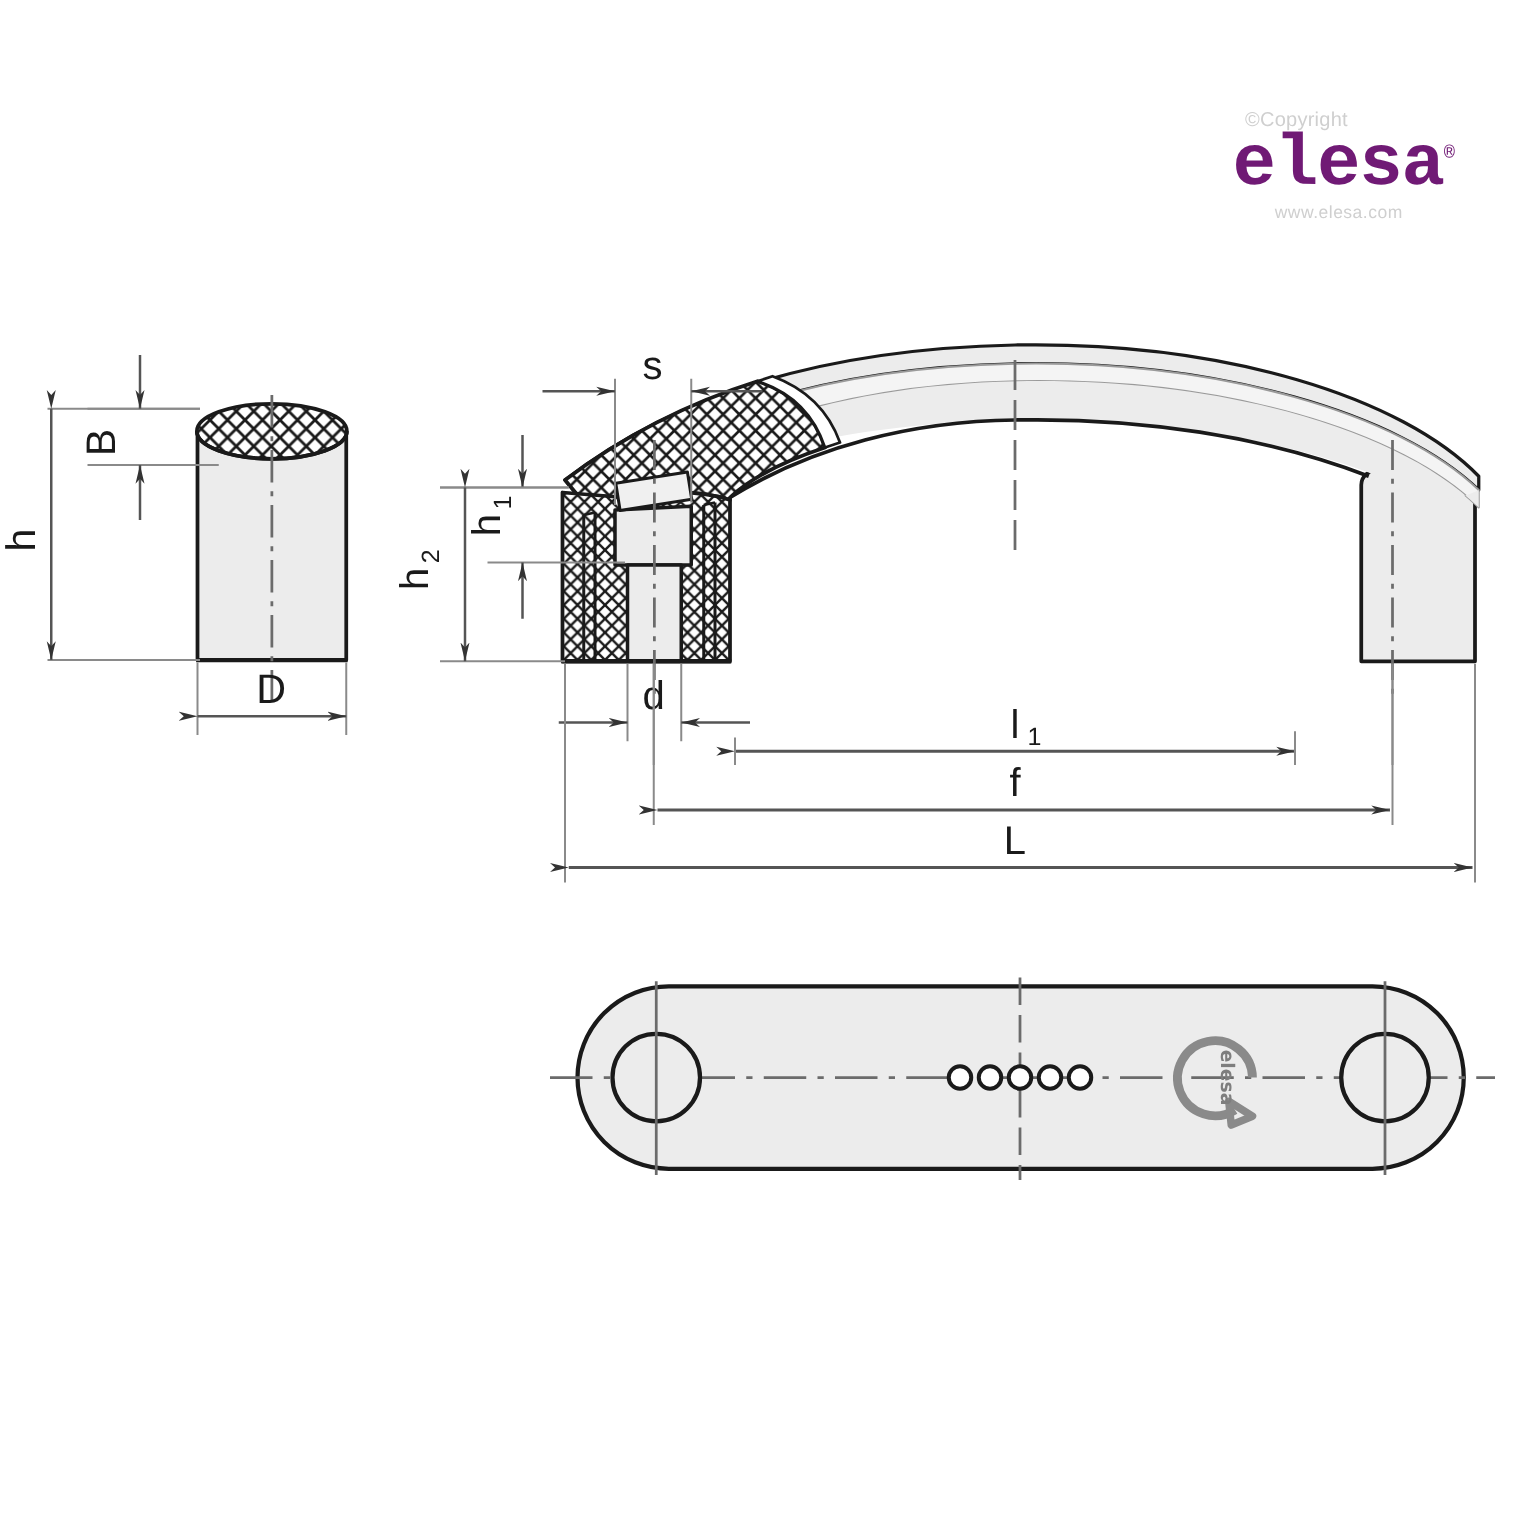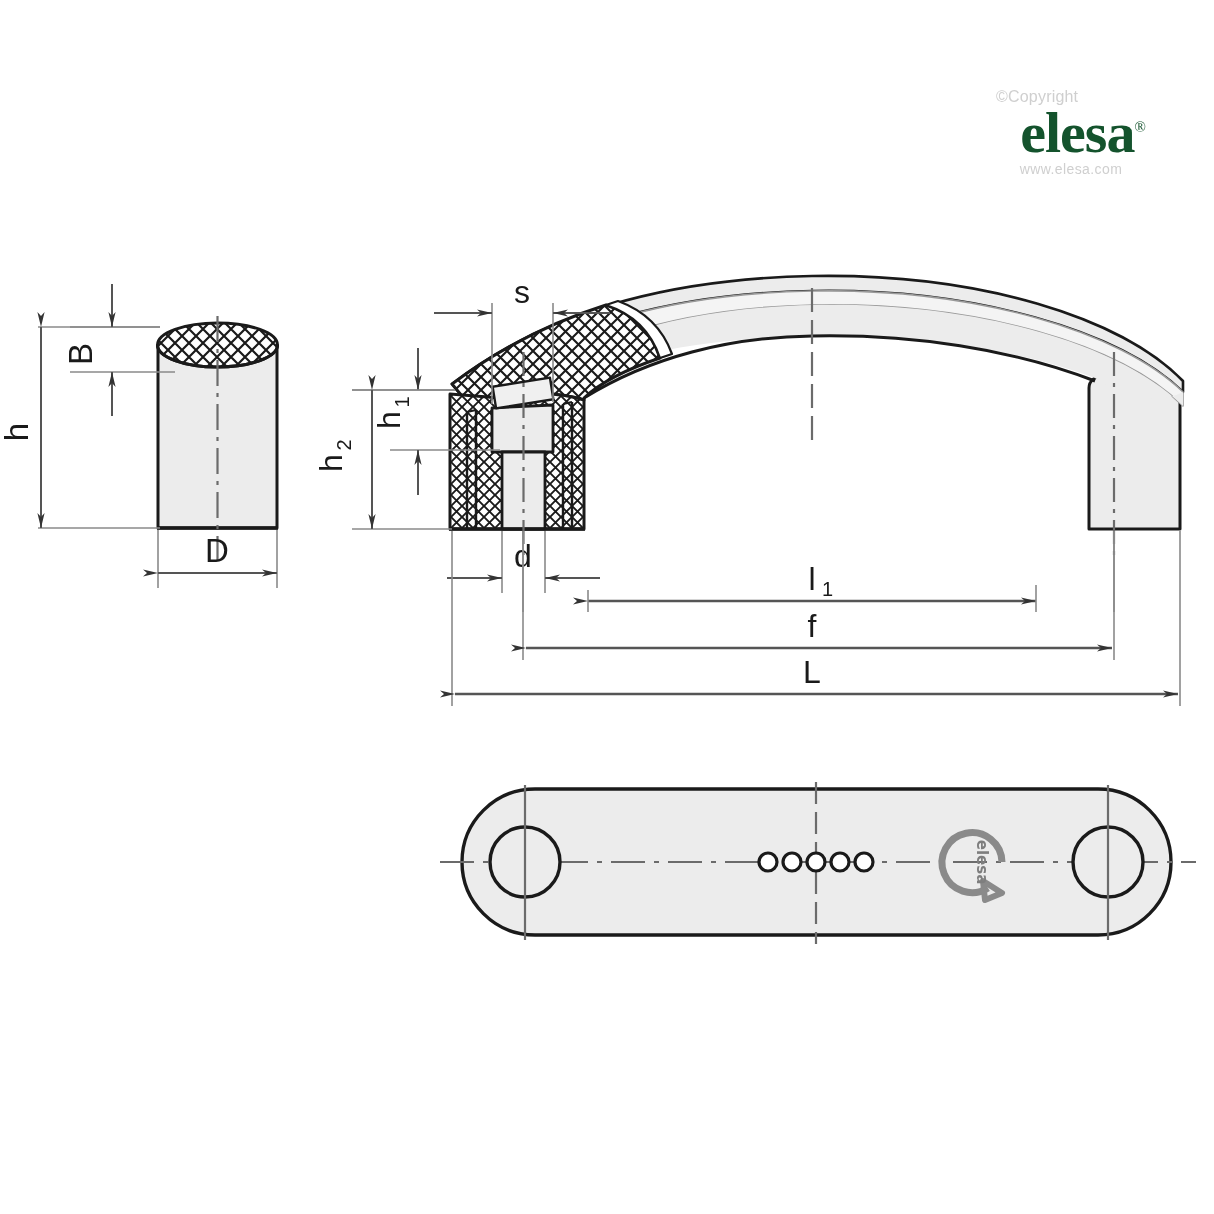--- a/index.html
+++ b/index.html
@@ -2,22 +2,22 @@
 <html><head>
 <meta charset="utf-8">
 <style>
   html,body{margin:0;padding:0;background:#ffffff;}
   body{width:1214px;height:1214px;font-family:"Liberation Sans",sans-serif;overflow:hidden;}
   #sheet{position:relative;width:1214px;height:1214px;background:#ffffff;}
   #sheet svg{position:absolute;left:0;top:0;}
 
   .wm-block{position:absolute;right:58px;top:88px;width:170px;text-align:center;user-select:none;}
   .wm-copy{font-size:16px;color:#cfcfcf;letter-spacing:.2px;text-align:left;padding-left:10px;}
-  .wm-logo{font-size:58px;line-height:.92;color:#14532d;font-weight:700;letter-spacing:-1px;
-           font-family:Liberation Serif, serif;position:relative;margin-left:23px;}
+  .wm-logo{font-size:58px;line-height:.92;color:#701a75;font-weight:700;letter-spacing:-1px;
+           font-family:Liberation Mono, monospace;position:relative;}
   .wm-logo .reg{font-size:15px;vertical-align:super;font-weight:400;}
   .wm-url{font-size:14px;color:#cfcfcf;letter-spacing:.4px;margin-top:2px;}
 </style>
 </head>
 <body>
 
 <div id="sheet">
 
   <svg width="1214" height="1214" viewBox="0 0 1214 1214">
 

